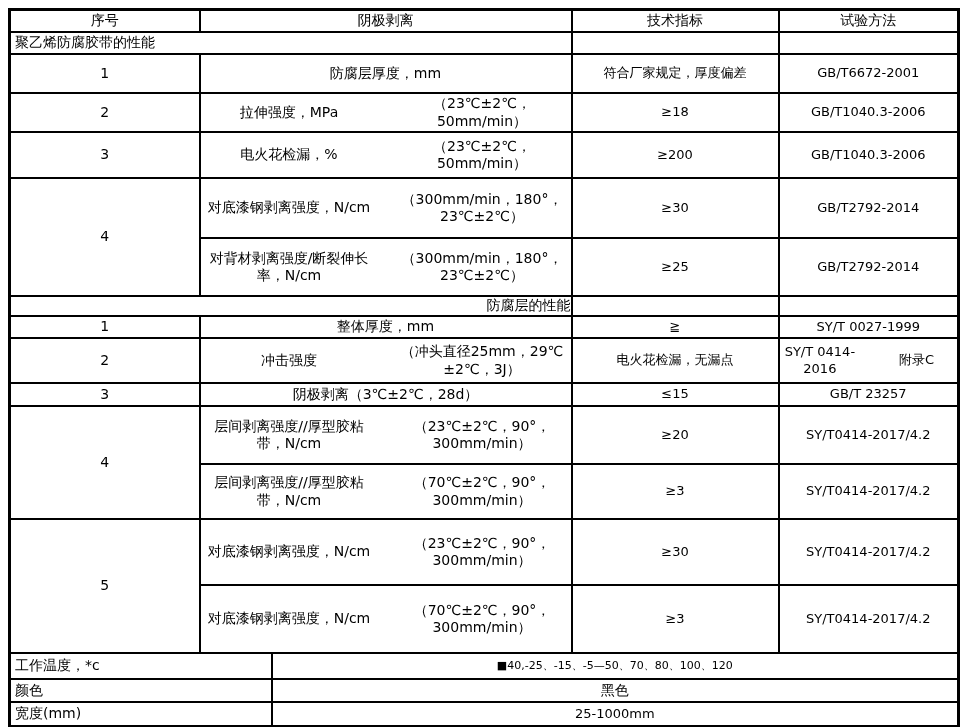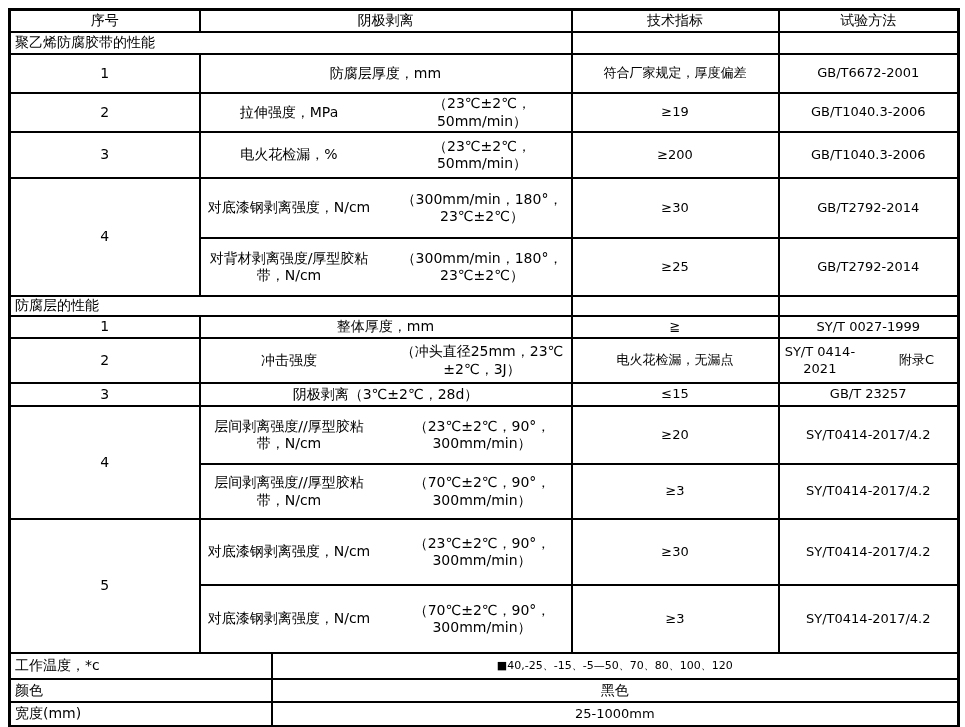--- a/index.html
+++ b/index.html
@@ -20,21 +20,21 @@
   }
   td.left{text-align:left;padding-left:4px;}
   .lines{display:flex;flex-direction:row;justify-content:space-evenly;align-items:center;height:100%;gap:16px;}
   .lines div{width:100%;}
   .l2:empty{display:none;}
   .small{font-size:12px;margin-left:35px;}
   .xsmall{font-size:11px;}
   .method{font-size:13px;}
   .ind{font-size:13px;}
   
-  tr.h20 td{height:20px;} tr.h18 td{height:18px;}
+  tr.h20 td{height:20px;} tr.h18 td{height:18px;text-align:right;}
   tr.h37 td{height:37px;} tr.h44 td{height:44px;}
   tr.h58 td{height:58px;} tr.h56 td{height:56px;}
   tr.h43 td{height:43px;} tr.h21 td{height:21px;}
   tr.h53 td{height:53px;} tr.h64 td{height:64px;}
   tr.h66 td{height:66px;} tr.h24 td{height:24px;}
   tr.h22 td{height:22px;}
 </style>
 </head>
 <body>
 
@@ -69,21 +69,21 @@
     </tr>
 
     <tr class="h37">
       <td>2</td>
       <td colspan="2">
         <div class="lines">
             <div>拉伸强度，MPa</div>
             <div class="l2">（23℃±2℃，50mm/min）</div>
           </div>
       </td>
-      <td class="ind">≥19</td>
+      <td class="ind">≥18</td>
       <td class="method">GB/T1040.3-2006</td>
     </tr>
 
     <tr class="h44">
       <td>3</td>
       <td colspan="2">
         <div class="lines">
             <div>电火花检漏，%</div>
             <div class="l2">（23℃±2℃，50mm/min）</div>
           </div>
@@ -100,21 +100,21 @@
             <div class="l2">（300mm/min，180°，23℃±2℃）</div>
           </div>
       </td>
       <td class="ind">≥30</td>
       <td class="method">GB/T2792-2014</td>
     </tr>
 
     <tr class="h56">
       <td colspan="2">
         <div class="lines">
-            <div>对背材剥离强度/厚型胶粘带，N/cm</div>
+            <div>对背材剥离强度/断裂伸长率，N/cm</div>
             <div class="l2">（300mm/min，180°，23℃±2℃）</div>
           </div>
       </td>
       <td class="ind">≥25</td>
       <td class="method">GB/T2792-2014</td>
     </tr>
 
     <tr class="h18">
       <td colspan="3" class="left">防腐层的性能</td>
       <td></td>
@@ -126,27 +126,27 @@
       <td colspan="2">整体厚度，mm</td>
       <td class="ind">≧</td>
       <td class="method">SY/T 0027-1999</td>
     </tr>
 
     <tr class="h43">
       <td>2</td>
       <td colspan="2">
         <div class="lines">
             <div>冲击强度</div>
-            <div class="l2">（冲头直径25mm，23℃±2℃，3J）</div>
+            <div class="l2">（冲头直径25mm，29℃±2℃，3J）</div>
           </div>
       </td>
       <td class="ind">电火花检漏，无漏点</td>
       <td class="method">
         <div class="lines">
-            <div>SY/T 0414-2021</div>
+            <div>SY/T 0414-2016</div>
             <div class="l2">附录C</div>
           </div>
       </td>
     </tr>
 
     <tr class="h21">
       <td>3</td>
       <td colspan="2">阴极剥离（3℃±2℃，28d）</td>
       <td class="ind">≤15</td>
       <td class="method">GB/T 23257</td>

